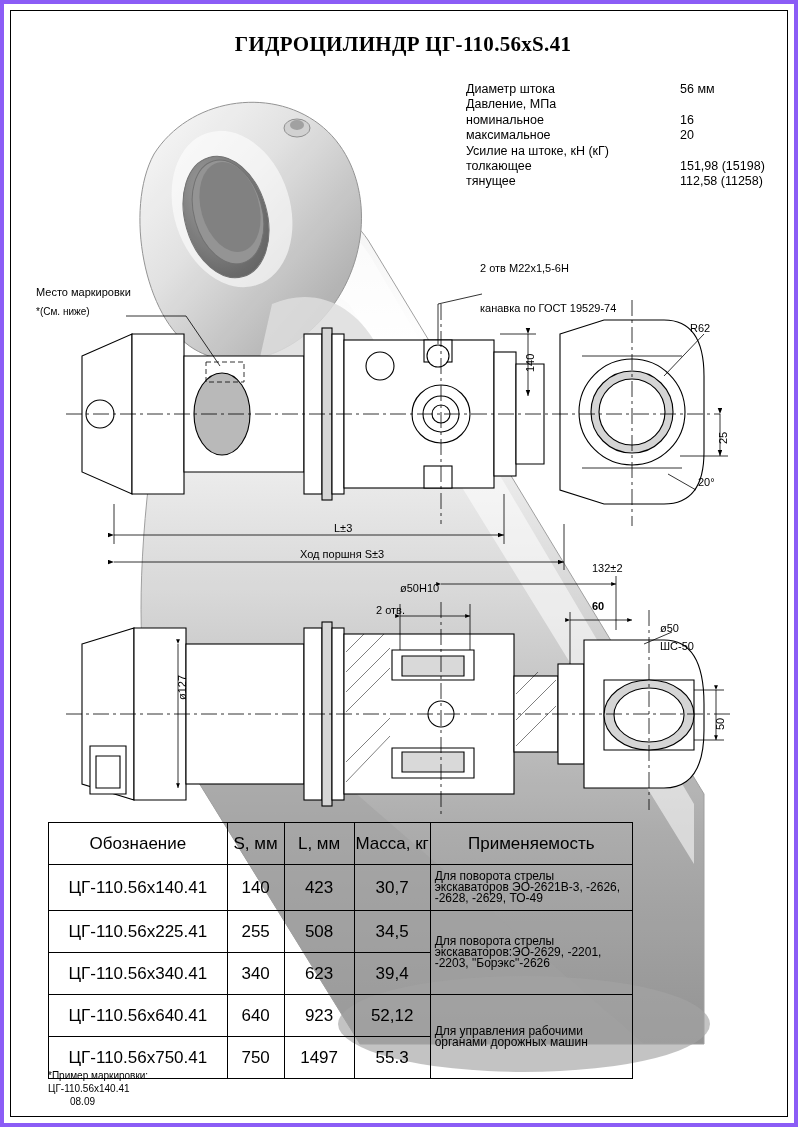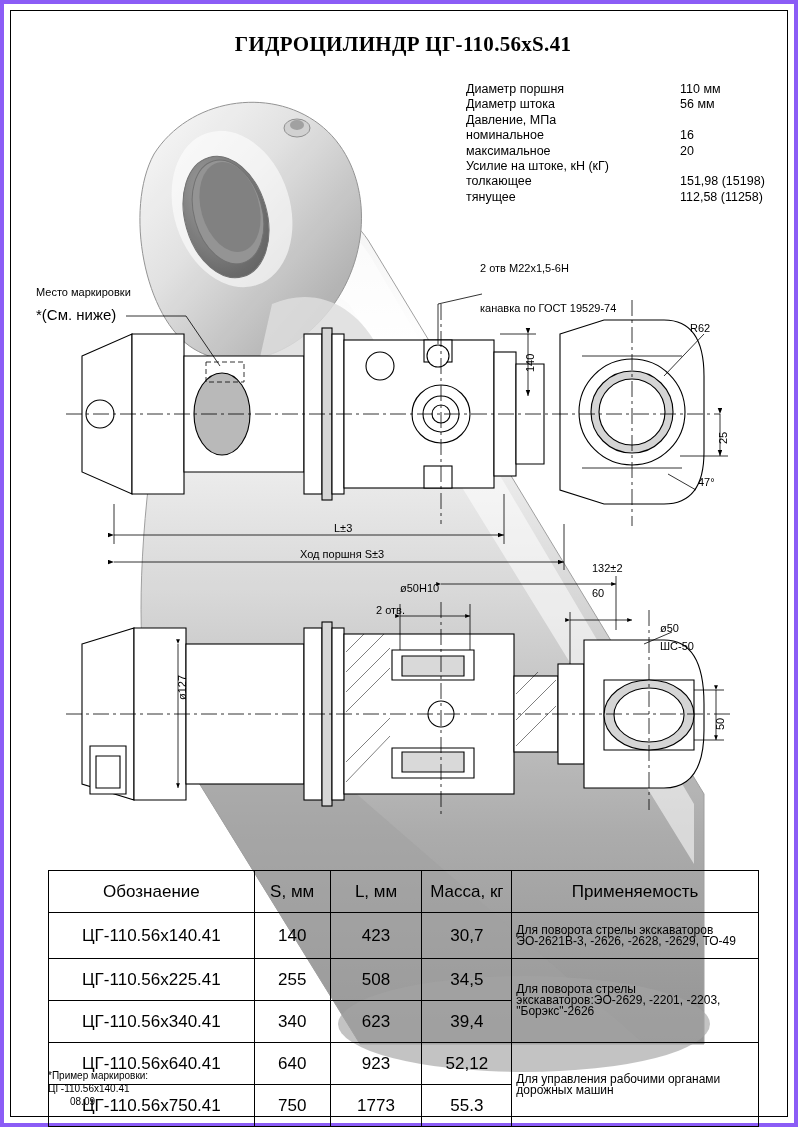--- a/index.html
+++ b/index.html
@@ -33,28 +33,28 @@
   .spec .row{display:flex;justify-content:space-between;}
   .spec .row .k{white-space:nowrap;}
   .spec .row .v{white-space:nowrap;min-width:86px;text-align:left;}
 
   
   .canvas{position:absolute;left:0;top:0;width:798px;height:1127px;}
   .canvas svg{position:absolute;left:0;top:0;}
 
   
   .ann{position:absolute;font-size:11px;color:#000;white-space:nowrap;}
-  .ann.s{font-size:15px;}
+  .ann.s{font-size:10px;}
   .vert{transform:rotate(-90deg);transform-origin:left top;}
 
   
   .btable{
-    position:absolute;left:44px;top:818px;width:711px;
+    position:absolute;left:44px;top:818px;width:585px;
     border-collapse:collapse;
-    font-size:17px;color:#000;margin-top:48px;
+    font-size:17px;color:#000;
   }
   .btable th,.btable td{
     border:1.6px solid #000;
     padding:0;
     text-align:center;
     vertical-align:middle;
     height:41px;
   }
   .btable th{font-weight:normal;font-size:17px;}
   .btable td.app{
@@ -76,24 +76,20 @@
 </style>
 </head>
 <body>
 
 <div class="page">
   <div class="inner-frame"></div>
 
   <div class="title">ГИДРОЦИЛИНДР ЦГ-110.56xS.41</div>
 
   <div class="spec">
-    <div class="row">
-        <span class="k">Диаметр поршня</span>
-        <span class="v">110 мм</span>
-      </div>
     <div class="row">
         <span class="k">Диаметр штока</span>
         <span class="v">56 мм</span>
       </div>
     <div class="row">
         <span class="k">Давление, МПа</span>
         <span class="v"></span>
       </div>
     <div class="row">
         <span class="k">номинальное</span>
@@ -314,27 +310,27 @@
       </g>
     </svg>
 
     <div class="ann" style="left:32px;top:282px;">Место маркировки</div>
     <div class="ann s" style="left:32px;top:302px;">*(См. ниже)</div>
     <div class="ann" style="left:476px;top:258px;">2 отв  M22x1,5-6H</div>
     <div class="ann" style="left:476px;top:298px;">канавка по ГОСТ 19529-74</div>
     <div class="ann vert" style="left:520px;top:368px;">140</div>
     <div class="ann" style="left:686px;top:318px;">R62</div>
     <div class="ann vert" style="left:713px;top:440px;">25</div>
-    <div class="ann" style="left:694px;top:472px;">47°</div>
+    <div class="ann" style="left:694px;top:472px;">20°</div>
     <div class="ann" style="left:330px;top:518px;">L±3</div>
     <div class="ann" style="left:296px;top:544px;">Ход поршня S±3</div>
     <div class="ann" style="left:396px;top:578px;">ø50Н10</div>
     <div class="ann" style="left:372px;top:600px;">2 отв.</div>
     <div class="ann" style="left:588px;top:558px;">132±2</div>
-    <div class="ann" style="left:588px;top:583px;">60</div>
+    <div class="ann" style="left:588px;top:596px;font-weight:bold;">60</div>
     <div class="ann" style="left:656px;top:618px;">ø50</div>
     <div class="ann" style="left:656px;top:636px;">ШС-50</div>
     <div class="ann vert" style="left:710px;top:726px;">50</div>
     <div class="ann vert" style="left:172px;top:696px;">ø127</div>
   </div>
 
   <table class="btable">
     <colgroup>
         <col class="c0">
         <col class="c1">
@@ -375,21 +371,21 @@
       <tr>
         <td>ЦГ-110.56х640.41</td>
         <td>640</td>
         <td>923</td>
         <td>52,12</td>
         <td class="app" rowspan="2">Для управления  рабочими органами дорожных машин</td>
       </tr>
       <tr>
         <td>ЦГ-110.56х750.41</td>
         <td>750</td>
-        <td>1773</td>
+        <td>1497</td>
         <td>55.3</td>
       </tr>
     </tbody>
   </table>
 
   <div class="footnote">
     <div>*Пример маркировки:</div>
     <div class="l2">ЦГ-110.56х140.41</div>
     <div class="l3">08.09</div>
   </div>

